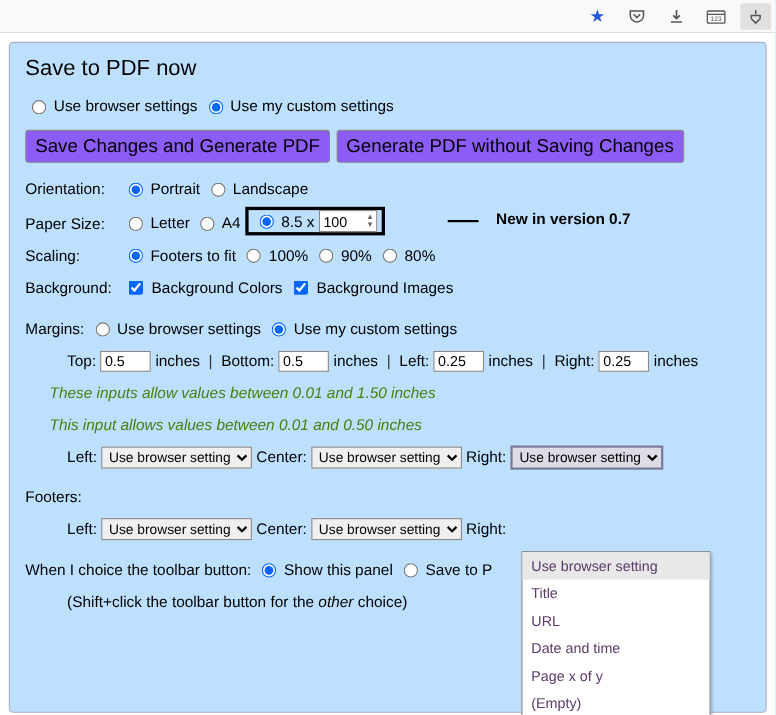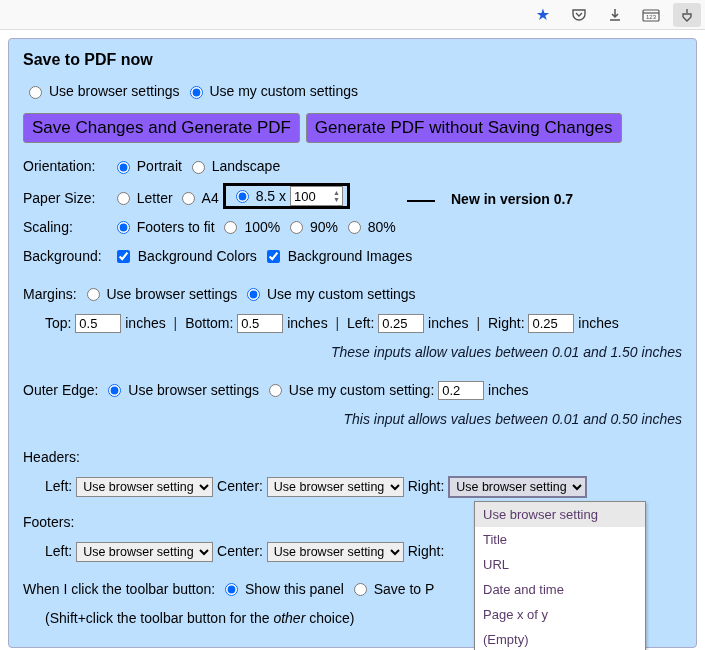--- a/index.html
+++ b/index.html
@@ -37,22 +37,22 @@
     margin: 8px;
     background: #bde0ff;
     border: 1px solid #aac;
     border-radius: 4px;
     padding: 12px 14px;
     position: relative;
     height: 610px;
   }
   h2 {
     margin: 0 0 10px 0;
-    font-size: 16px;
-    font-weight: bold;
+    font-size: 20px;
+    font-weight: normal;
     color: #000;
   }
   .row { margin: 5px 0; line-height: 24px; }
   input[type=radio] {
     accent-color: #0066ff;
     margin: 0 3px 0 6px;
     vertical-align: middle;
   }
   input[type=checkbox] {
     accent-color: #0066ff;
@@ -94,22 +94,22 @@
     position: absolute;
     font-weight: bold;
     font-size: 14px;
     color: #000;
   }
   .callout-line {
     position: absolute;
     height: 2px;
     background: #000;
   }
-  .note { font-style: italic; margin-left: 22px; color: #0f172a; text-align: right; }
-  .indent { margin-left: 22px; }
+  .note { font-style: italic; margin-left: 22px; color: #4d7c0f; }
+  .indent { margin-left: 38px; }
   select {
     font-size: 12.5px;
     padding: 1px 2px;
     border: 1px solid #888;
     background: #efefef;
   }
   select.highlight {
     border: 2px solid #7a7a9a;
     background: #dcdce6;
   }
@@ -246,52 +246,42 @@
     <span>Left:</span>
     <input class="num-input" value="0.25" style="">
     <span>inches</span>
     <span class="sep">|</span>
     <span>Right:</span>
     <input class="num-input" value="0.25" style="">
     <span>inches</span>
   </div>
   <div class="row note">These inputs allow values between 0.01 and 1.50 inches</div>
 
-  <div class="row" style="margin-top:14px">
-    <span>Outer Edge:</span>
-    <input type="radio" name="outer" checked="" style="">
-    <span>Use browser settings</span>
-    <input type="radio" name="outer" style="">
-    <span>Use my custom setting:</span>
-    <input class="num-input" value="0.2" style="">
-    <span>inches</span>
-  </div>
   <div class="row note">This input allows values between 0.01 and 0.50 inches</div>
 
-  <div class="row" style="margin-top:14px">Headers:</div>
   <div class="row indent">
     <span>Left:</span>
     <select><option>Use browser setting</option></select>
     <span>Center:</span>
     <select><option>Use browser setting</option></select>
     <span>Right:</span>
     <select class="highlight"><option>Use browser setting</option></select>
   </div>
 
   <div class="row" style="margin-top:12px">Footers:</div>
   <div class="row indent">
     <span>Left:</span>
     <select><option>Use browser setting</option></select>
     <span>Center:</span>
     <select><option>Use browser setting</option></select>
     <span>Right:</span>
   </div>
 
   <div class="row" style="margin-top:14px">
-    <span>When I click the toolbar button:</span>
+    <span>When I choice the toolbar button:</span>
     <input type="radio" name="tbclick" checked="" style="">
     <span>Show this panel</span>
     <input type="radio" name="tbclick" style="">
     <span>Save to P</span>
   </div>
   <div class="row indent">
     <span>(Shift+click the toolbar button for the </span><i>other</i><span> choice)</span>
   </div>
 
   <div class="dropdown" style="top:462px; left:465px">

